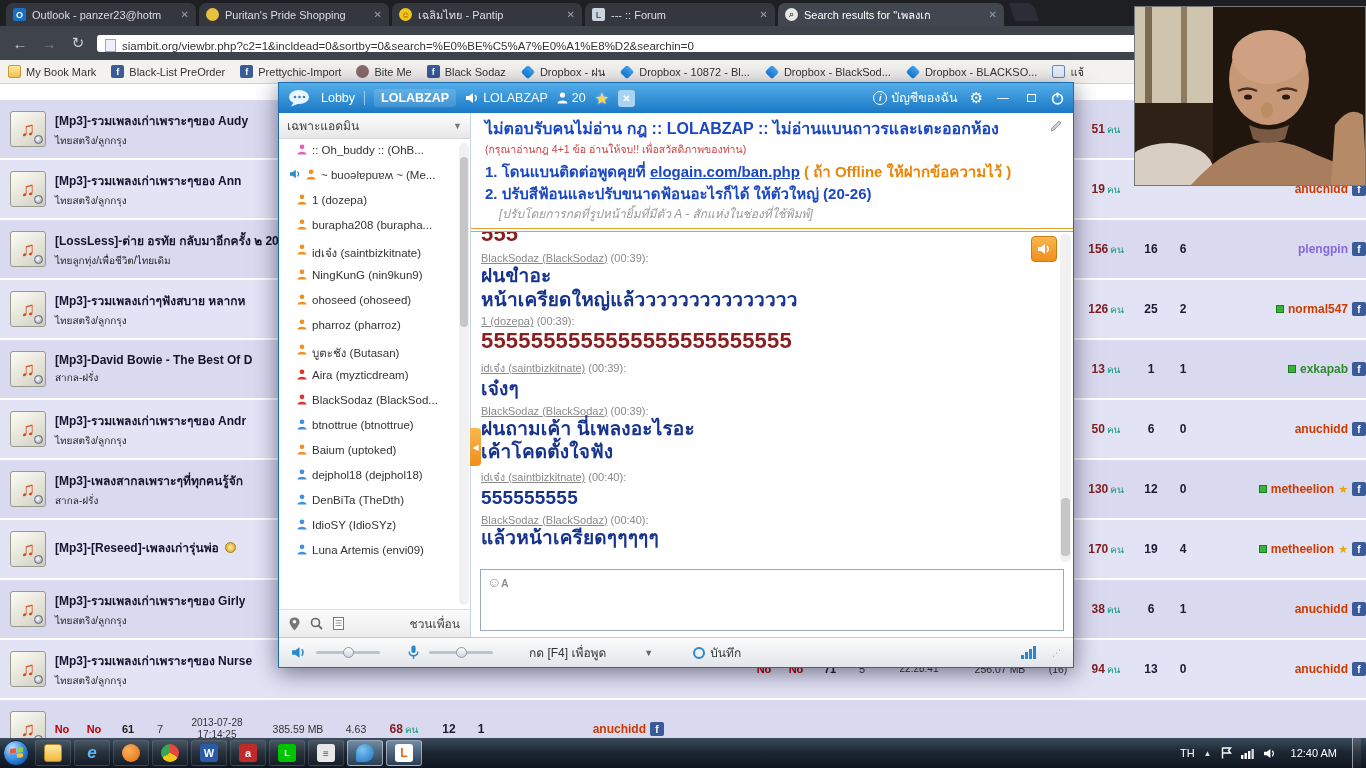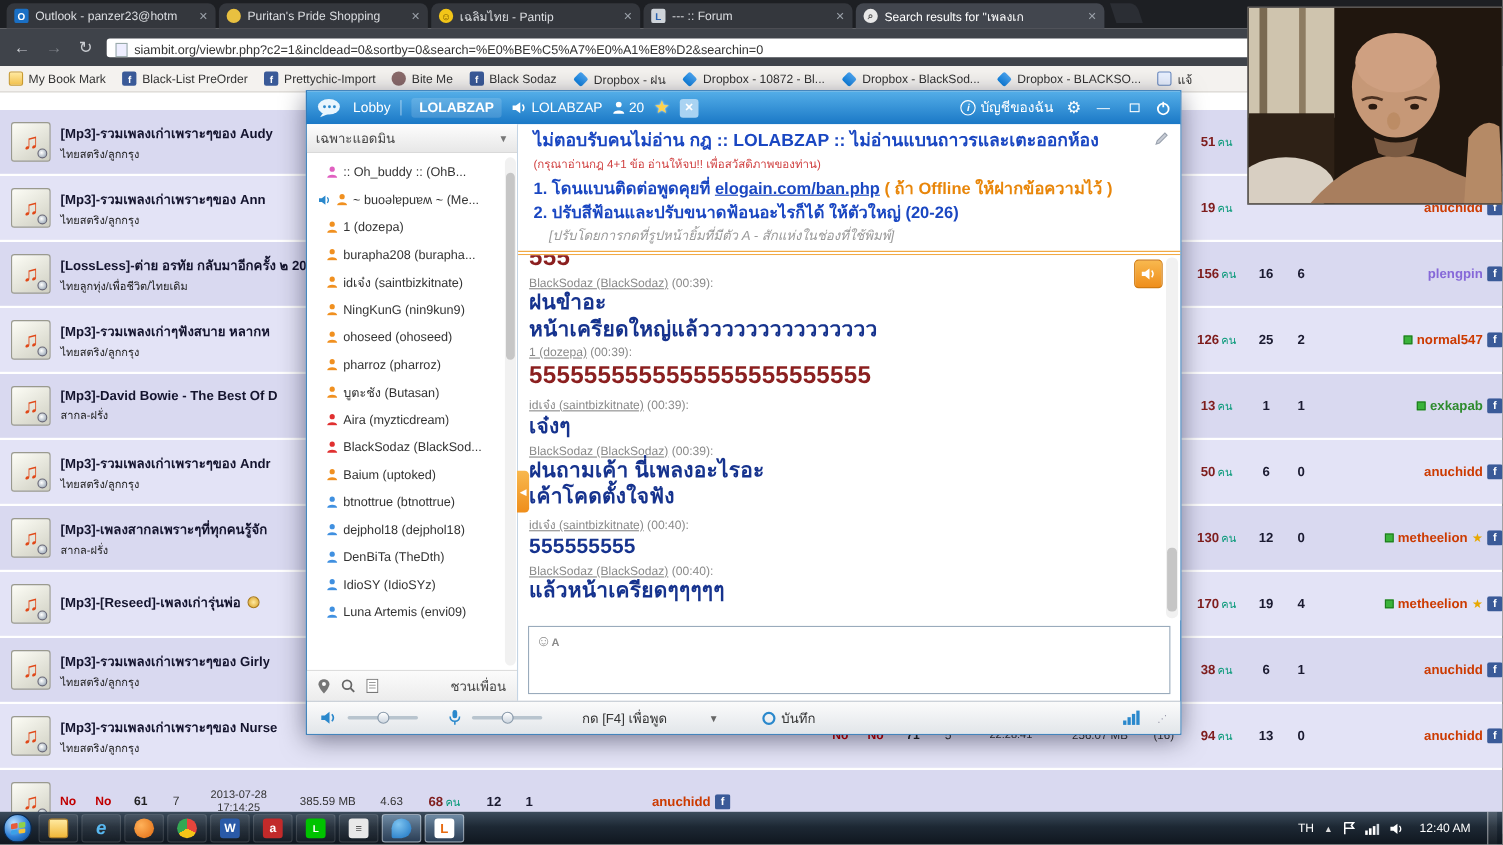--- a/index.html
+++ b/index.html
@@ -80,21 +80,21 @@
 .wbtn{font-size:12px;width:16px;text-align:center}
 .maxbox{width:9px;height:8px;border:1.5px solid #fff;display:inline-block}
 .c-body{flex:1;display:flex;min-height:0}
 .c-side{width:192px;flex:none;border-right:1px solid #c4d4e4;display:flex;flex-direction:column;background:#fff}
 .c-filter{height:26px;flex:none;background:linear-gradient(#fdfdfd,#e7e7e7);border-bottom:1px solid #d5d5d5;display:flex;align-items:center;padding:0 8px;font-size:12px;color:#444}
 .c-filter .ar{margin-left:auto;font-size:9px;color:#777}
 .c-list{flex:1;overflow:hidden;position:relative;padding:5px 14px 0 8px}
 .roomrow{display:flex;gap:6px;margin-bottom:5px}
 .roomico{width:12px;height:12px;background:linear-gradient(#6ab8f2,#1a72c2);transform:rotate(45deg);flex:none;margin:3px 2px 0 2px;border-radius:2px}
 .roomname{font-size:12.5px;font-weight:bold;color:#222;line-height:1.3}
-.u-row{display:flex;align-items:center;gap:5px;height:25px;padding-left:10px}
+.u-row{display:flex;gap:5px;height:25px;padding-left:10px}
 .u-ico{display:inline-flex;flex:none}
 .u-pink{color:#e060c0}.u-orange{color:#f09020}.u-red{color:#e03030}.u-blue{color:#4090e0}
 .u-speak{display:inline-flex;color:#2a88cc;margin-left:-8px;flex:none}
 .u-name{font-size:11.5px;color:#333;white-space:nowrap;overflow:hidden}
 .side-scroll{position:absolute;right:1px;top:4px;bottom:4px;width:10px;background:#f1f1f1;border-radius:5px}
 .side-scroll .thumb{position:absolute;top:14px;left:1px;width:8px;height:170px;background:#c6c6c6;border-radius:4px}
 .c-sidebottom{height:28px;flex:none;border-top:1px solid #ddd;display:flex;align-items:center;gap:10px;padding:0 10px;background:linear-gradient(#fbfbfb,#ececec)}
 .c-sidebottom .invite{margin-left:auto;font-size:12px;color:#444}
 .c-main{flex:1;min-width:0;display:flex;flex-direction:column;position:relative}
 .collapse-tab{position:absolute;left:-1px;top:315px;width:11px;height:38px;background:linear-gradient(#f8b84e,#ef8e1b);border-radius:0 4px 4px 0;color:#fff;font-size:8px;display:flex;align-items:center;justify-content:center;z-index:3}
@@ -800,38 +800,38 @@
                   <svg width="10" height="11" viewBox="0 0 11 12">
                     <circle cx="5.5" cy="3" r="2.6" fill="currentColor"></circle>
                     <path d="M0.5 11.5 C0.5 7.5 10.5 7.5 10.5 11.5 Z" fill="currentColor"></path>
                   </svg>
                 </span>
                 <span class="u-name">BlackSodaz (BlackSod...</span>
               </div>
 
               <div class="u-row">
 
+                <span class="u-ico u-blue">
+                  <svg width="10" height="11" viewBox="0 0 11 12">
+                    <circle cx="5.5" cy="3" r="2.6" fill="currentColor"></circle>
+                    <path d="M0.5 11.5 C0.5 7.5 10.5 7.5 10.5 11.5 Z" fill="currentColor"></path>
+                  </svg>
+                </span>
+                <span class="u-name">btnottrue (btnottrue)</span>
+              </div>
+
+              <div class="u-row">
+
                 <span class="u-ico u-orange">
                   <svg width="10" height="11" viewBox="0 0 11 12">
                     <circle cx="5.5" cy="3" r="2.6" fill="currentColor"></circle>
                     <path d="M0.5 11.5 C0.5 7.5 10.5 7.5 10.5 11.5 Z" fill="currentColor"></path>
                   </svg>
                 </span>
                 <span class="u-name">Baium (uptoked)</span>
-              </div>
-
-              <div class="u-row">
-
-                <span class="u-ico u-blue">
-                  <svg width="10" height="11" viewBox="0 0 11 12">
-                    <circle cx="5.5" cy="3" r="2.6" fill="currentColor"></circle>
-                    <path d="M0.5 11.5 C0.5 7.5 10.5 7.5 10.5 11.5 Z" fill="currentColor"></path>
-                  </svg>
-                </span>
-                <span class="u-name">btnottrue (btnottrue)</span>
               </div>
 
               <div class="u-row">
 
                 <span class="u-ico u-blue">
                   <svg width="10" height="11" viewBox="0 0 11 12">
                     <circle cx="5.5" cy="3" r="2.6" fill="currentColor"></circle>
                     <path d="M0.5 11.5 C0.5 7.5 10.5 7.5 10.5 11.5 Z" fill="currentColor"></path>
                   </svg>
                 </span>

